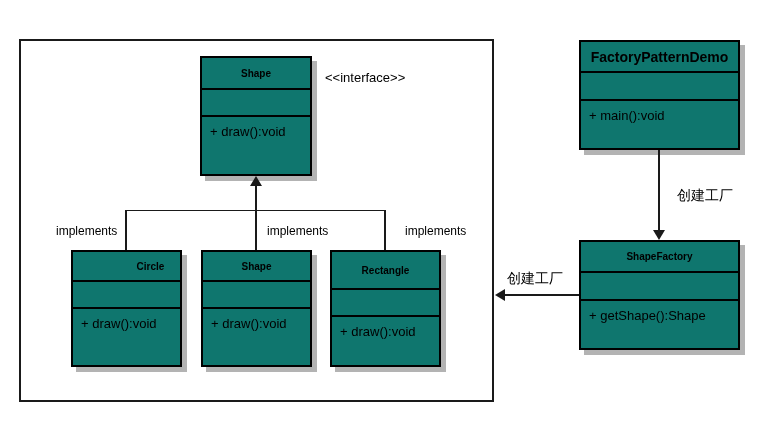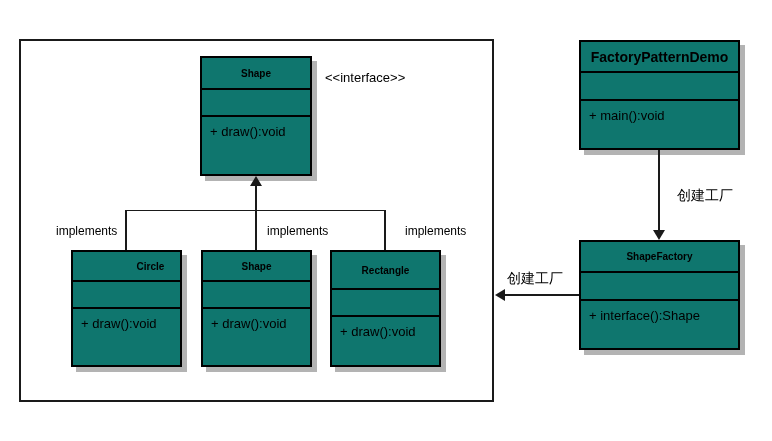--- a/index.html
+++ b/index.html
@@ -103,21 +103,21 @@
 
   <div class="uml-class" style="left:579px; top:40px; width:161px; height:110px;">
     <div class="title" style="height:31px; font-size:14px;">FactoryPatternDemo</div>
     <div class="attrs" style="height:28px;"></div>
     <div class="methods">+ main():void</div>
   </div>
 
   <div class="uml-class" style="left:579px; top:240px; width:161px; height:110px;">
     <div class="title" style="height:31px;">ShapeFactory</div>
     <div class="attrs" style="height:28px;"></div>
-    <div class="methods">+ interface():Shape</div>
+    <div class="methods">+ getShape():Shape</div>
   </div>
 
   <div class="arrow arrow-up" style="left:250px; top:176px;"></div>
   <div class="line" style="left:255px; top:184px; width:2px; height:66px;"></div>
   <div class="line" style="left:125px; top:210px; width:261px; height:1px;"></div>
   <div class="line" style="left:125px; top:210px; width:2px; height:40px;"></div>
   <div class="line" style="left:384px; top:210px; width:2px; height:40px;"></div>
 
   <div class="label lbl-impl" style="left:56px; top:224px;">implements</div>
   <div class="label lbl-impl" style="left:267px; top:224px;">implements</div>

